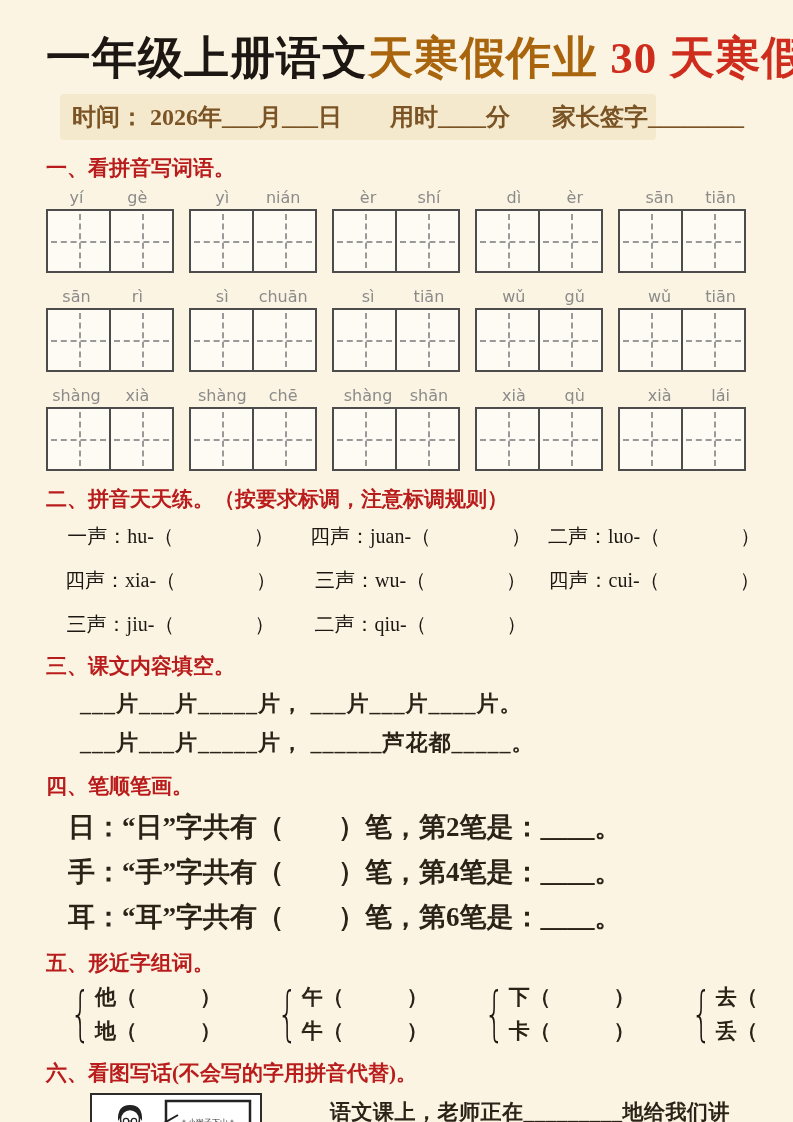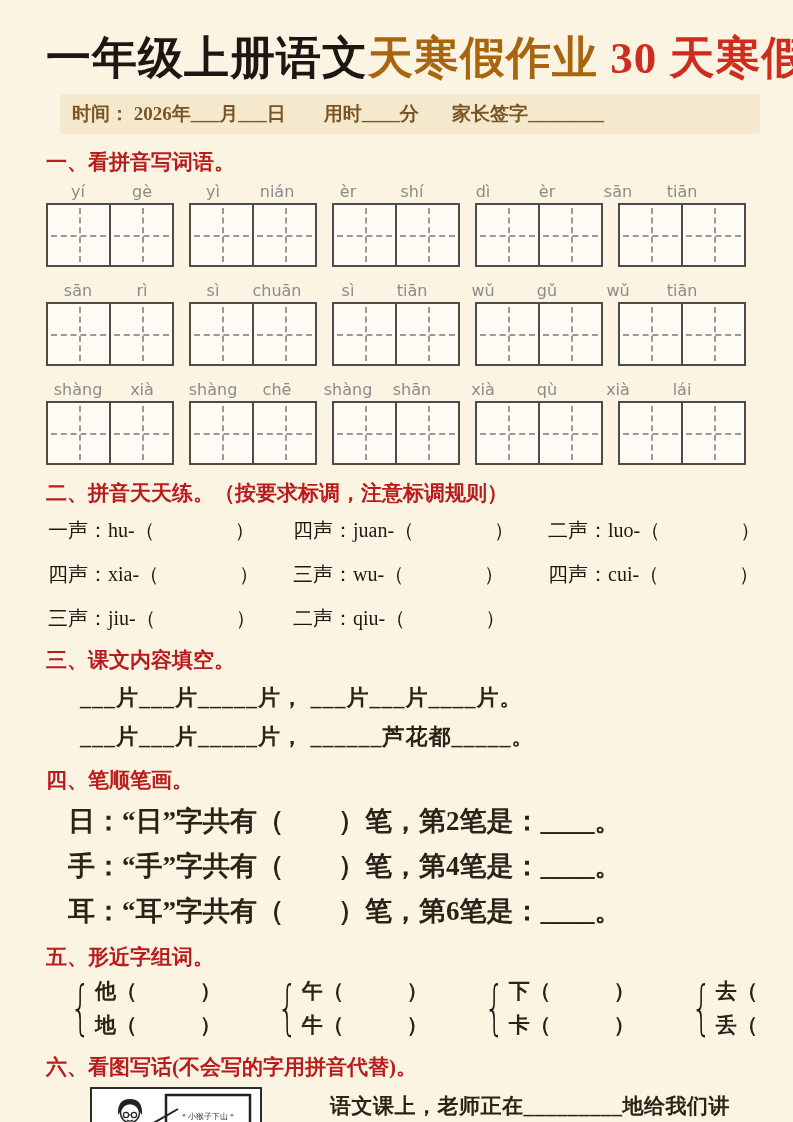--- a/index.html
+++ b/index.html
@@ -12,44 +12,44 @@
     box-sizing:border-box;
   }
   .page{width:793px;height:1122px;box-sizing:border-box;padding:34px 42px 0 46px;position:relative;}
 
   
   .title{font-size:45px;font-weight:bold;letter-spacing:1px;white-space:nowrap;line-height:1.1;}
   .title .t-black{color:#1c1712;}
   .title .t-gold{color:#a9650e;}
   .title .t-red{color:#ce2d1e;}
   .info-band{
-    margin:10px 0 0 14px;width:700px;
+    margin:10px 0 0 14px;width:596px;
     background:#f5e9cd;border-radius:4px;
     padding:7px 12px;box-sizing:border-box;
-    font-size:19px;font-weight:bold;color:#7a5424;
+    font-size:24px;font-weight:bold;color:#7a5424;
     white-space:pre;
   }
 
   
   .sec-h{font-size:21px;font-weight:bold;color:#b91c1c;margin:14px 0 4px 0;}
 
   
-  .pin-row{display:flex;gap:7px;margin:6px 0 2px 0;}
+  .pin-row{display:flex;gap:24px;margin:6px 0 2px 0;}
   .pin-group{width:128px;display:flex;}
   .pin-group span{flex:1;text-align:center;font-family:"DejaVu Sans",sans-serif;font-size:16px;color:#8b8b8b;}
   .grid-row{display:flex;gap:15px;margin-bottom:14px;}
   .gbox{width:128px;height:64px;border:2px solid #4c4c4c;background:#fdfbf4;display:flex;box-sizing:border-box;}
   .gcell{flex:1;position:relative;}
   .gcell + .gcell{border-left:2px solid #4c4c4c;}
   .gcell::before{content:"";position:absolute;left:50%;top:3px;bottom:3px;border-left:2px dashed #999;}
   .gcell::after{content:"";position:absolute;top:50%;left:3px;right:3px;border-top:2px dashed #999;}
 
   
   .py-grid{display:grid;grid-template-columns:245px 255px auto;row-gap:17px;margin:10px 0 2px 2px;}
-  .py-item{font-size:20px;color:#1d1814;white-space:pre;}
+  .py-item{font-size:20px;color:#1d1814;white-space:pre;text-align:center;}
 
   
   .fill-line{font-size:22px;font-weight:bold;margin:9px 0 0 34px;letter-spacing:1px;white-space:pre;}
   .stroke-line{font-size:27px;font-weight:bold;margin:9px 0 0 22px;white-space:pre;}
 
   
   .pair-row{display:flex;gap:48px;margin:6px 0 2px 16px;}
   .pair{display:flex;align-items:center;}
   .brace{font-size:58px;font-weight:200;color:#1d1814;transform:scaleX(.55);margin-right:-4px;font-family:"DejaVu Sans",sans-serif;line-height:1;}
   .pair-lines{display:flex;flex-direction:column;gap:6px;font-size:21px;font-weight:bold;white-space:pre;}

